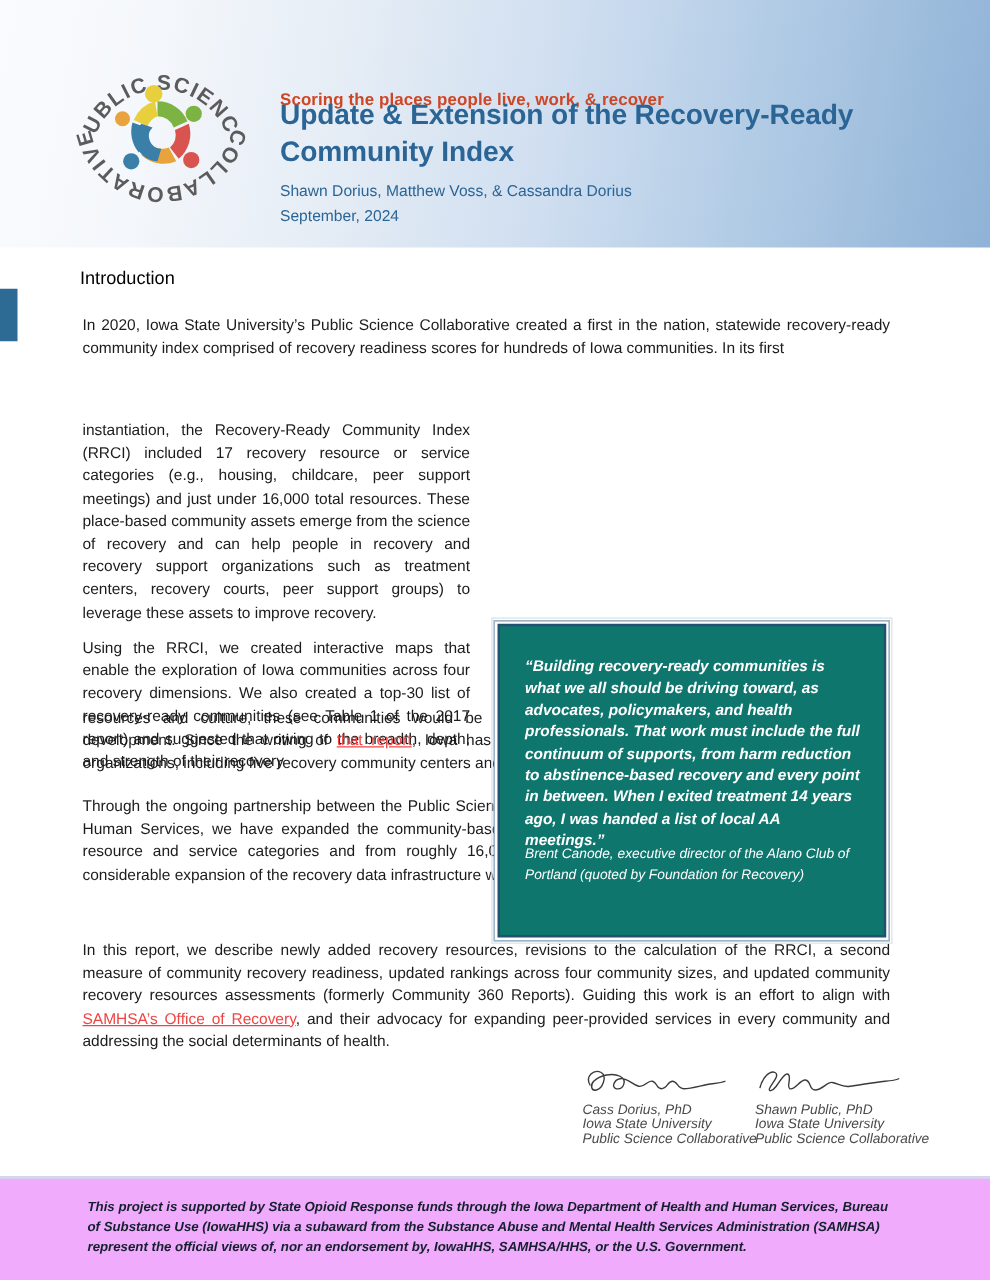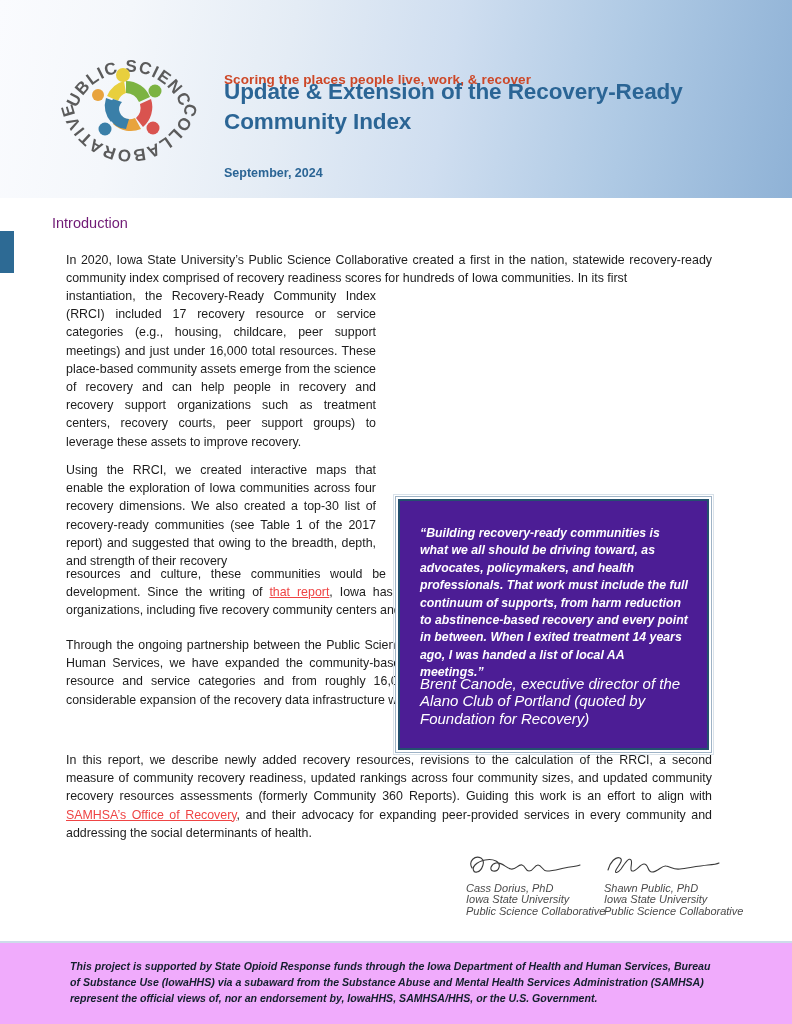--- a/index.html
+++ b/index.html
@@ -77,21 +77,21 @@
     color: #2b6595;
     font-weight: 400;
   }
   .pubdate {
     position: absolute;
     left: 224px;
     top: 164px;
     font-size: 12.5px;
     line-height: 18px;
     color: #2b6595;
-    font-weight: 700;
+    font-weight: 400;
   }
 
   
   .left-tab {
     position: absolute;
     left: 0;
     top: 231px;
     width: 14px;
     height: 42px;
     background: #2d6a94;
@@ -100,37 +100,37 @@
   
   .content {
     position: absolute;
     left: 0;
     top: 198px;
     width: 792px;
     height: 730px;
   }
   .section-heading {
     position: absolute;
-    left: 52px;
+    left: 64px;
     top: 17px;
     font-size: 14.5px;
     font-weight: 400;
-    color: #701a75;
+    color: #000000;
   }
 
   .para {
     position: absolute;
     left: 66px;
     font-size: 12.4px;
     line-height: 18.2px;
     text-align: justify;
     color: #1c1c1c;
   }
   .wide  { width: 646px; }
-  .narrow{ width: 310px; }
+  .narrow{ width: 310px; margin-top: 48px; }
 
   .p1 { top: 53px; }
   .p2 { top: 89px; }
   .p3 { top: 263px; }
   .p4 { top: 367px; }
   .p5 { top: 438px; }
   .p6 { top: 553px; }
   .p7 { top: 629px; }
 
   a.doclink {
@@ -139,21 +139,21 @@
   }
 
   
   .quote-box {
     position: absolute;
     left: 395px;
     top: 298px;
     width: 317px;
     height: 257px;
     box-sizing: border-box;
-    background: #4c1d95;
+    background: #0f766e;
     border: 1px solid #9fb3c6;
     outline: 1px solid #d9e2ea;
     outline-offset: 1px;
     box-shadow: inset 0 0 0 2px #ffffff, inset 0 0 0 4px #24506f;
   }
   .quote-text {
     position: absolute;
     left: 24px;
     top: 28px;
     width: 268px;
@@ -162,21 +162,21 @@
     line-height: 17.4px;
     font-style: italic;
     font-weight: 700;
   }
   .quote-attrib {
     position: absolute;
     left: 24px;
     top: 178px;
     width: 272px;
     color: #ffffff;
-    font-size: 15px;
+    font-size: 11px;
     line-height: 17.4px;
     font-style: italic;
     font-weight: 400;
   }
 
   
   .sigs {
     position: absolute;
     left: 466px;
     top: 654px;
@@ -263,20 +263,21 @@
           <circle cx="-31" cy="-12" r="6" fill="#e8a33d"></circle>
           <path d="M -16,-8 A 18,18 0 0 0 -3,22 L 0,12 A 10,10 0 0 1 -7,-5 Z" fill="#3a7fa8"></path>
         </g>
       </svg>
     </div>
 
     <div class="tagline">Scoring the places people live, work, &amp; recover</div>
 
     <div class="doc-title">Update &amp; Extension of the Recovery-Ready Community Index</div>
 
+    <div class="authors">Shawn Dorius, Matthew Voss, &amp; Cassandra Dorius</div>
 
     <div class="pubdate">September, 2024</div>
   </div>
 </div>
 
 <div class="left-tab"></div>
 
 <div class="content">
 
   <div class="section-heading">Introduction</div>

